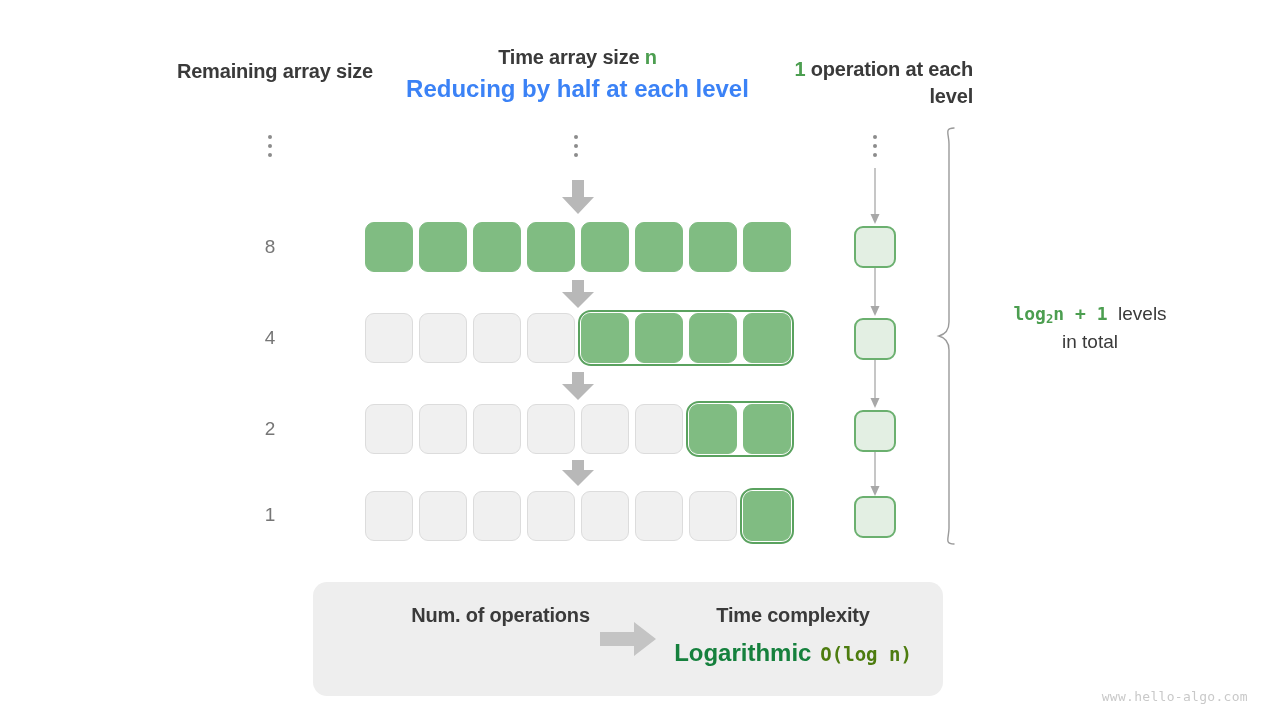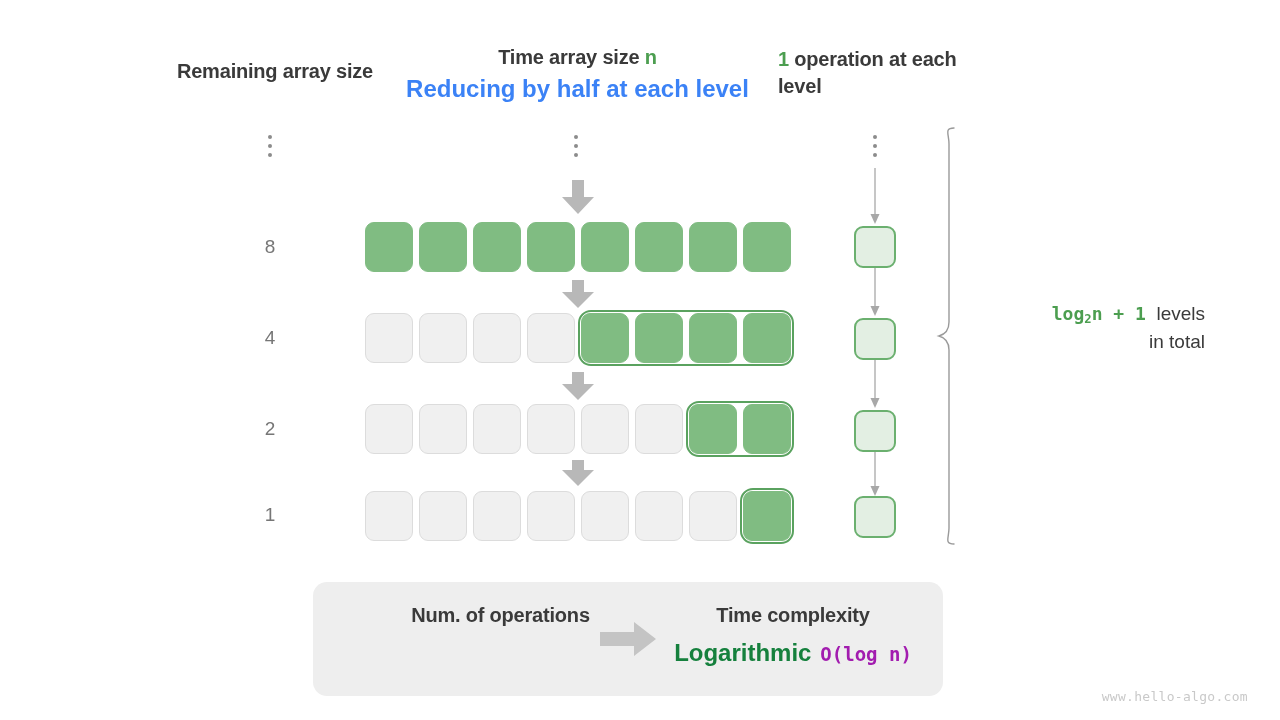--- a/index.html
+++ b/index.html
@@ -52,23 +52,23 @@
   .hdr-mid .line2 {
     font-size: 24px;
     font-weight: bold;
     color: #3b82f6;
     margin-top: 6px;
     white-space: nowrap;
   }
   .hdr-right {
     position: absolute;
     left: 778px;
-    top: 46px;
+    top: 56px;
     width: 195px;
-    text-align: left;
+    text-align: right;
     font-size: 20px;
     font-weight: bold;
     color: #3a3a3a;
     line-height: 1.35;
     letter-spacing: -0.2px;
   }
   .green { color: #4C9E50; }
 
   
   .size-label {
@@ -169,21 +169,21 @@
     left: 936px;
     top: 126px;
   }
 
   
   .right-note {
     position: absolute;
     left: 975px;
     top: 300px;
     width: 230px;
-    text-align: right;
+    text-align: center;
     line-height: 1.45;
   }
   .right-note .l1 {
     font-size: 19px;
     color: #3a3a3a;
     white-space: nowrap;
   }
   .right-note .l2 {
     font-size: 19px;
     color: #3a3a3a;
@@ -243,21 +243,21 @@
     top: 3px;
   }
   .val-teal-word {
     font-weight: bold;
     color: #15803d;
     font-size: 24px;
   }
   .val-teal-mono {
     font-family: "DejaVu Sans Mono", monospace;
     font-weight: bold;
-    color: #a21caf;
+    color: #4d7c0f;
     font-size: 19px;
   }
 
   .sum-arrow {
     position: absolute;
     left: 287px;
     top: 40px;
   }
   .sum-arrow svg { display: block; }
 

